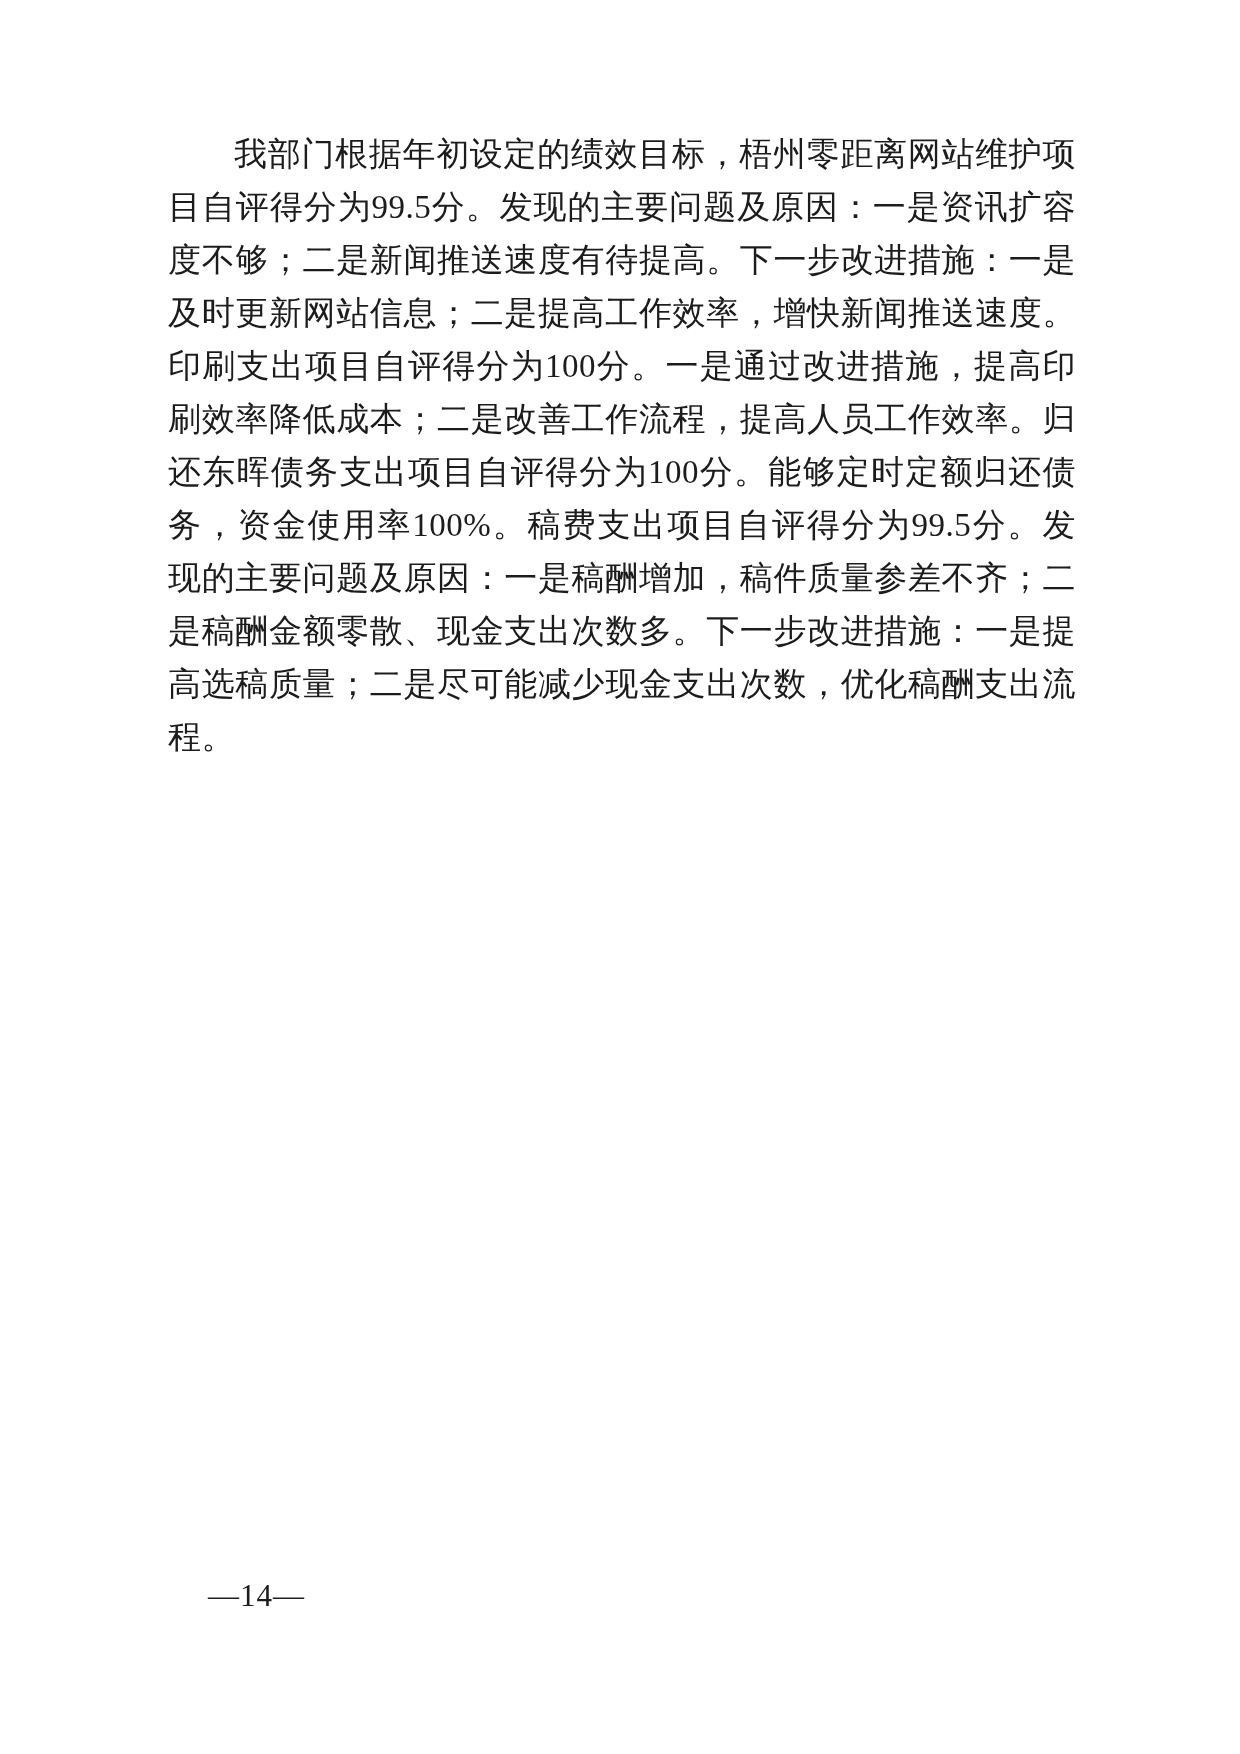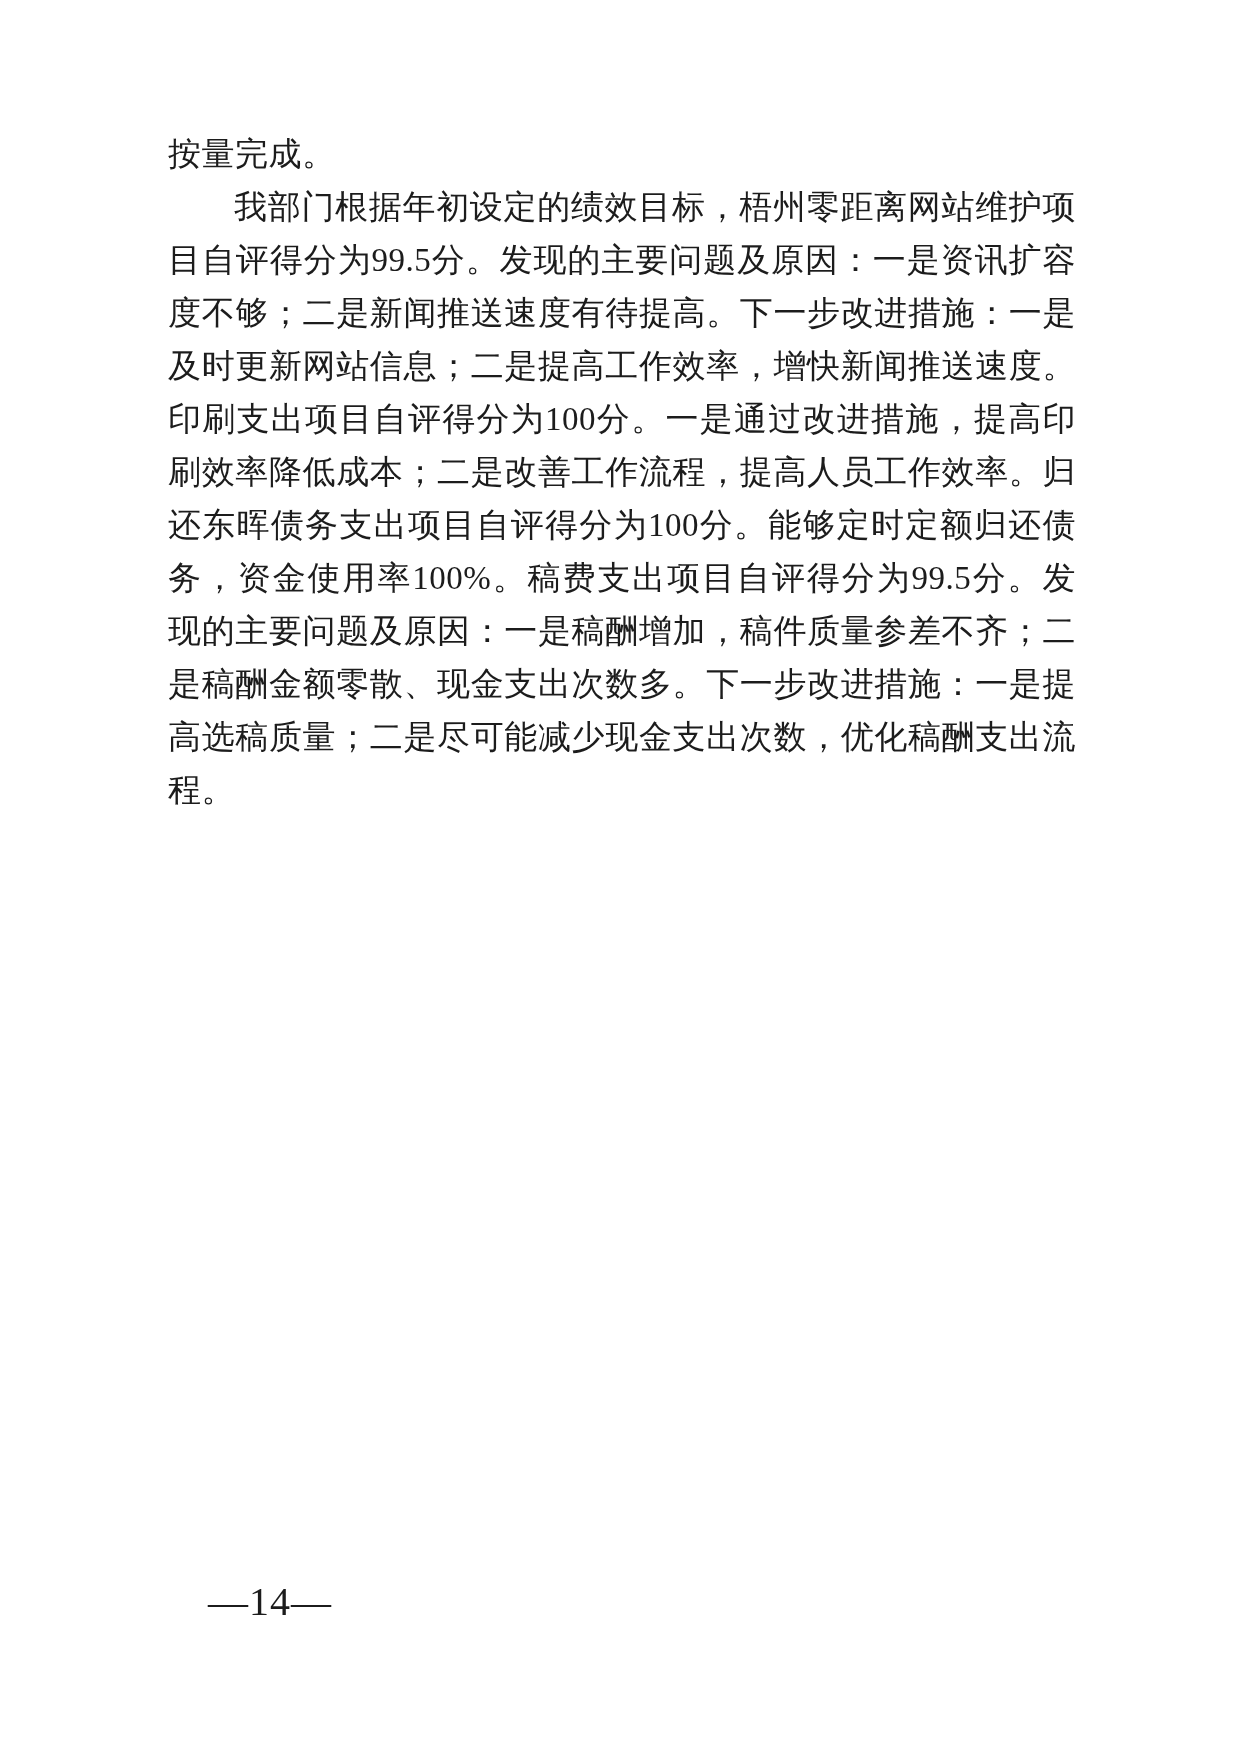--- a/index.html
+++ b/index.html
@@ -32,26 +32,25 @@
     text-justify: inter-ideograph;
   }
   .para.indent {
     text-indent: 2em;
   }
   .page-number {
     position: absolute;
     left: 208px;
     top: 1578px;
     color: #1c1c1c;
-    font-size: 40px;
+    font-size: 31px;
     letter-spacing: 1px;
   }
 </style>
 </head>
 <body>
 
 <div class="page">
   <div class="content">
-    <p class="para">按量完成。</p>
     <p class="para indent">我部门根据年初设定的绩效目标，梧州零距离网站维护项目自评得分为99.5分。发现的主要问题及原因：一是资讯扩容度不够；二是新闻推送速度有待提高。下一步改进措施：一是及时更新网站信息；二是提高工作效率，增快新闻推送速度。印刷支出项目自评得分为100分。一是通过改进措施，提高印刷效率降低成本；二是改善工作流程，提高人员工作效率。归还东晖债务支出项目自评得分为100分。能够定时定额归还债务，资金使用率100%。稿费支出项目自评得分为99.5分。发现的主要问题及原因：一是稿酬增加，稿件质量参差不齐；二是稿酬金额零散、现金支出次数多。下一步改进措施：一是提高选稿质量；二是尽可能减少现金支出次数，优化稿酬支出流程。</p>
   </div>
   <div class="page-number">—14—</div>
 </div>
 
 </body></html>

